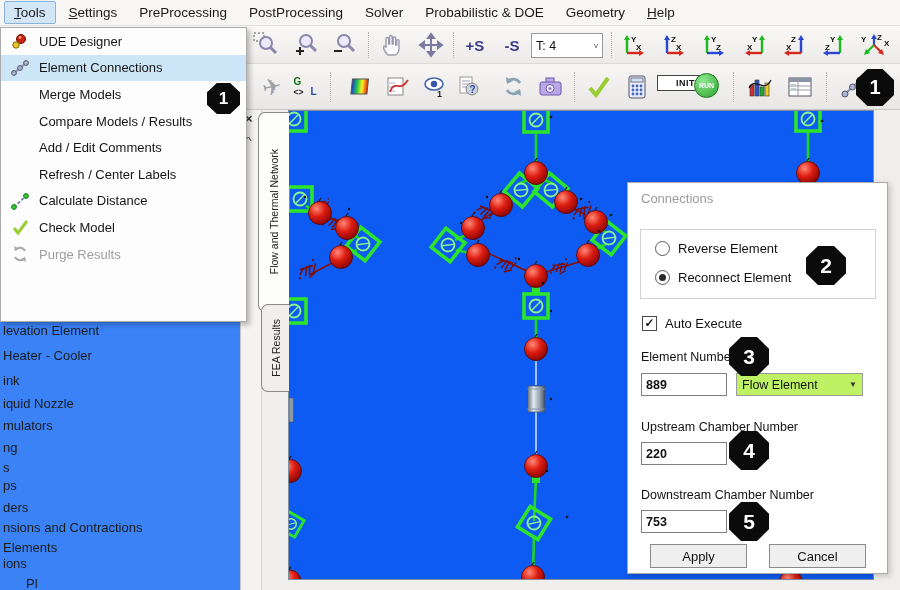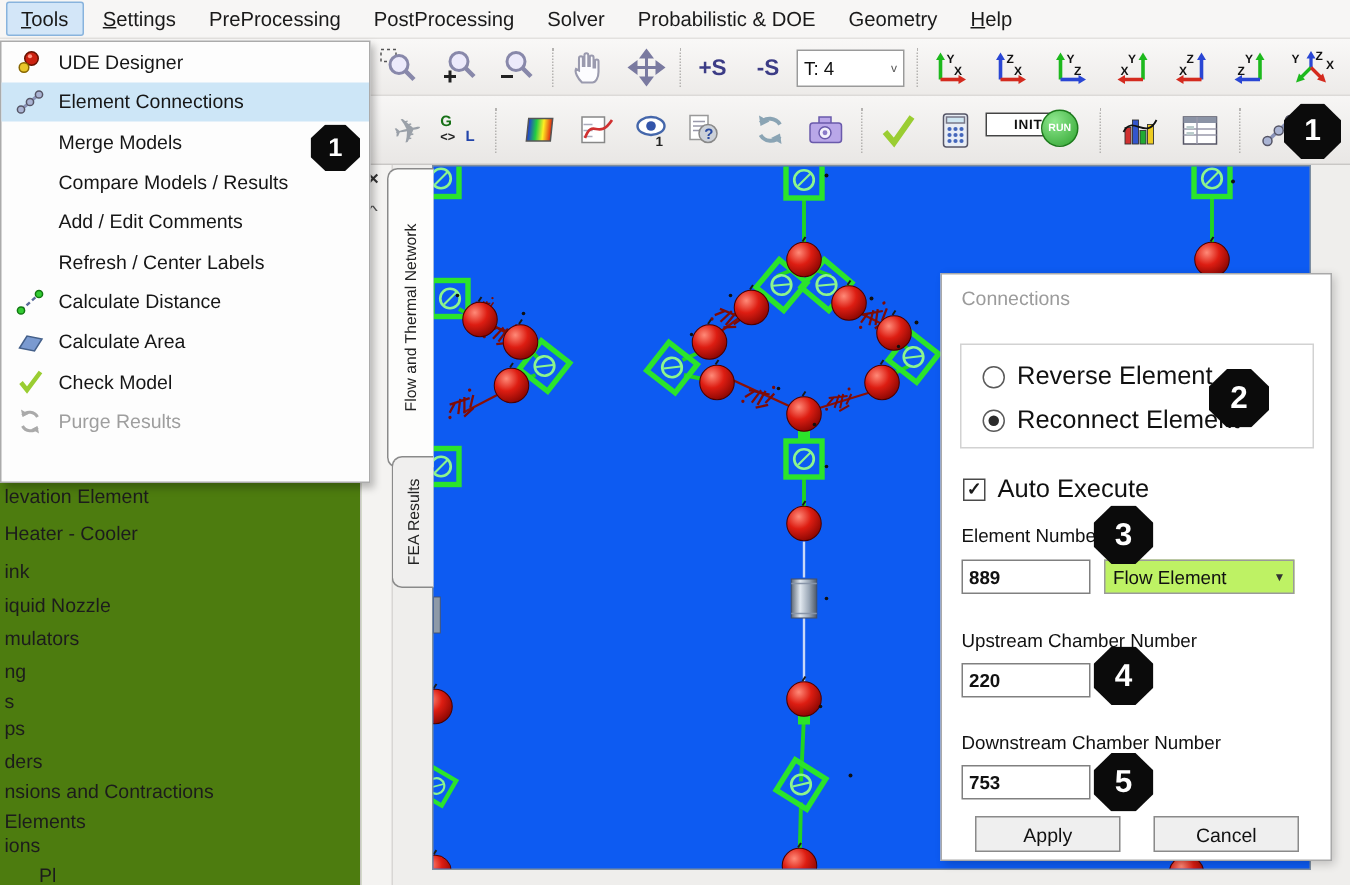--- a/index.html
+++ b/index.html
@@ -30,21 +30,21 @@
 
   
   .toolsmenu { position:absolute; left:0; top:27px; width:247px; height:295px; background:#fdfdfd; border:1px solid #ababab; box-shadow:3px 3px 5px rgba(0,0,0,0.25); z-index:7; }
   .tm-row { position:relative; height:26.6px; display:flex; align-items:center; }
   .tm-row.hl { background:#cde6f7; }
   .tm-row .ticon { width:38px; display:flex; align-items:center; justify-content:center; flex:none; }
   .tm-row .tlabel { font-size:13px; color:#161616; white-space:nowrap; }
   .tm-row.dis .tlabel { color:#9e9e9e; }
 
   
-  .sidepanel { position:absolute; left:0; top:110px; width:241px; height:480px; background:#4d7c0f; border-right:1px solid #c8c6c4; z-index:1; }
+  .sidepanel { position:absolute; left:0; top:110px; width:241px; height:480px; background:#3b82f6; border-right:1px solid #c8c6c4; z-index:1; }
   .side-item { position:absolute; left:3px; font-size:13px; color:#1c1c1c; white-space:nowrap; }
   .rail { position:absolute; left:241px; top:110px; width:21px; height:480px; background:#f4f3f1; border-right:1px solid #d8d6d4; z-index:1; }
   .rail .rx { position:absolute; left:4px; top:1px; font-size:13px; color:#333; font-weight:bold; }
   .rail .rup { position:absolute; left:5px; top:26px; font-size:10px; color:#555; transform:scaleX(1.5); }
 
   
   .vtab { position:absolute; border:1px solid #8a8a8a; border-right:none; border-radius:7px 0 0 7px; display:flex; align-items:center; justify-content:center; z-index:3; }
   .vtab span { writing-mode:vertical-rl; transform:rotate(180deg); font-size:10.5px; color:#222; white-space:nowrap; }
   .vtab.t1 { left:258px; top:112px; width:31px; height:200px; background:#fdfdfc; }
   .vtab.t2 { left:261px; top:304px; width:28px; height:88px; background:#f0efee; }
@@ -52,21 +52,21 @@
   
   .canvas { position:absolute; left:288px; top:110px; width:586px; height:470px; background:#0d5bf2; border:1px solid #7d8ea0; z-index:2; }
 
   
   .dialog { position:absolute; left:627px; top:182px; width:261px; height:392px; background:#ffffff; border:1px solid #a9a9a9; box-shadow:2px 2px 6px rgba(0,0,0,0.2); z-index:4; }
   .dlg-title { position:absolute; left:13px; top:8px; font-size:13px; color:#9b9b9b; }
   .groupbox { position:absolute; left:12px; top:46px; width:236px; height:70px; border:1px solid #d2d2d2; }
   .radio-row { position:absolute; left:14px; display:flex; align-items:center; }
   .radio { width:15px; height:15px; border:1px solid #5a5a5a; border-radius:50%; background:#fff; margin-right:8px; position:relative; flex:none; }
   .radio.sel::after { content:""; position:absolute; left:3px; top:3px; width:7px; height:7px; border-radius:50%; background:#2b2b2b; }
-  .rlabel, .clabel { font-size:17px; color:#111; }
+  .rlabel, .clabel { font-size:13px; color:#111; }
   .chk-row { position:absolute; left:14px; top:133px; display:flex; align-items:center; }
   .chkbox { width:15px; height:15px; border:1px solid #4a4a4a; background:#fff; margin-right:8px; font-size:12px; line-height:13px; text-align:center; color:#1a1a1a; font-weight:bold; flex:none; }
   .flabel { position:absolute; left:13px; font-size:12.5px; color:#111; }
   .dinput { position:absolute; width:86px; height:23px; border:1px solid #808080; background:#fff; font-size:12.5px; color:#111; padding:0 4px; font-family:"Liberation Sans",sans-serif;font-weight:bold; }
   .dcombo { position:absolute; left:108px; width:127px; height:23px; border:1px solid #9a9a9a; background:#bef264; display:flex; align-items:center; font-size:12.5px; color:#111; padding:0 5px; }
   .dcombo .arr { margin-left:auto; font-size:8px; color:#333; }
   .dbtn { position:absolute; width:97px; height:24px; background:#efefef; border:1px solid #8a8a8a; font-size:13px; color:#111; font-family:"Liberation Sans",sans-serif; display:flex; align-items:center; justify-content:center; }
 
   
   .badge { position:absolute; background:#0b0b0b; color:#fff; display:flex; align-items:center; justify-content:center; font-weight:bold; z-index:9; clip-path:polygon(30% 0,70% 0,100% 30%,100% 70%,70% 100%,30% 100%,0 70%,0 30%); }
@@ -562,28 +562,20 @@
             <line x1="4" y1="16" x2="16" y2="5" stroke="#5a6a9a" stroke-width="1.6" stroke-dasharray="3,2"></line>
             <circle cx="4" cy="16" r="2.4" fill="#33cc33" stroke="#117711"></circle>
             <circle cx="16" cy="5" r="2.4" fill="#33cc33" stroke="#117711"></circle>
           </svg>
         </span>
       <span class="tlabel">Calculate Distance</span>
     </div>
     <div class="tm-row">
       <span class="ticon">
           <svg width="20" height="20">
-            <polygon points="3,15 8,7 18,9 13,17" fill="#7a9ad0" stroke="#44608a"></polygon>
-          </svg>
-        </span>
-      <span class="tlabel">Calculate Area</span>
-    </div>
-    <div class="tm-row">
-      <span class="ticon">
-          <svg width="20" height="20">
             <polyline points="4,11 8,16 17,4" fill="none" stroke="#9acd32" stroke-width="3"></polyline>
           </svg>
         </span>
       <span class="tlabel">Check Model</span>
     </div>
     <div class="tm-row dis">
       <span class="ticon">
           <svg width="20" height="20">
             <g stroke="#aaa" stroke-width="2" fill="none">
               <path d="M15,7 A6,6 0 0 0 5,6"></path>

